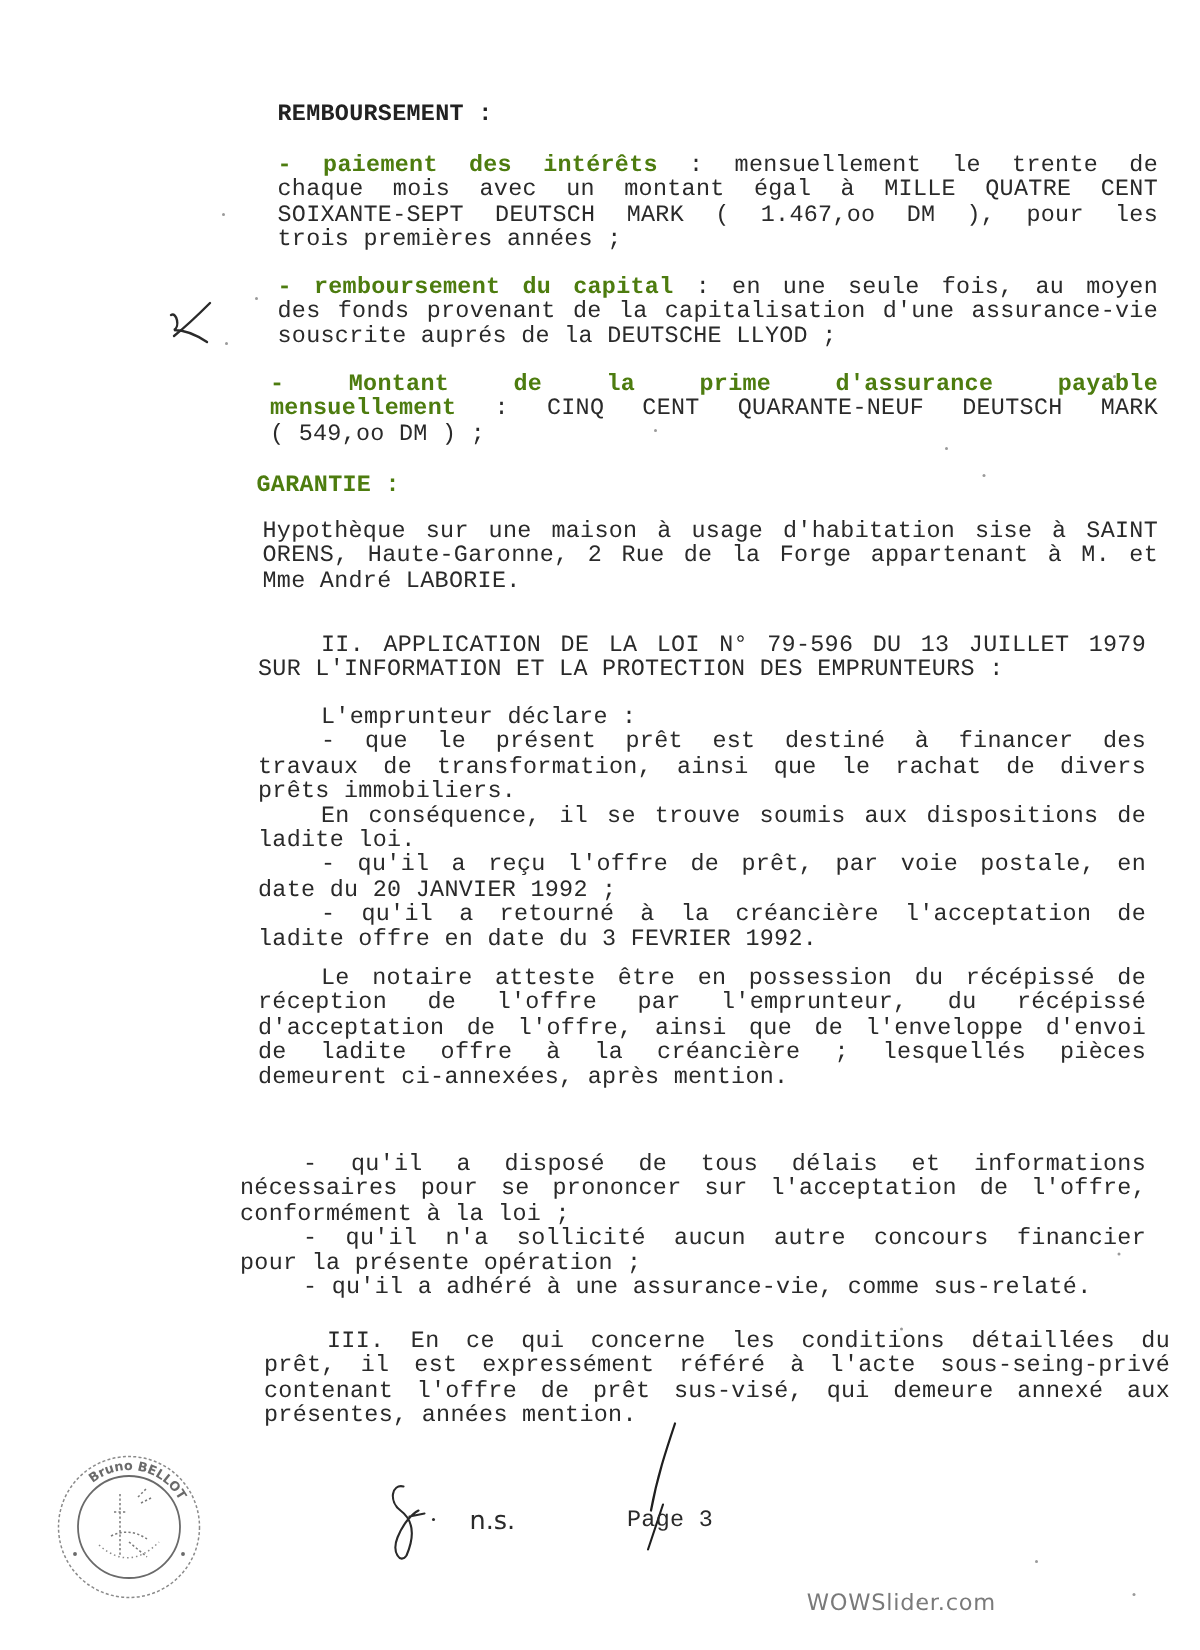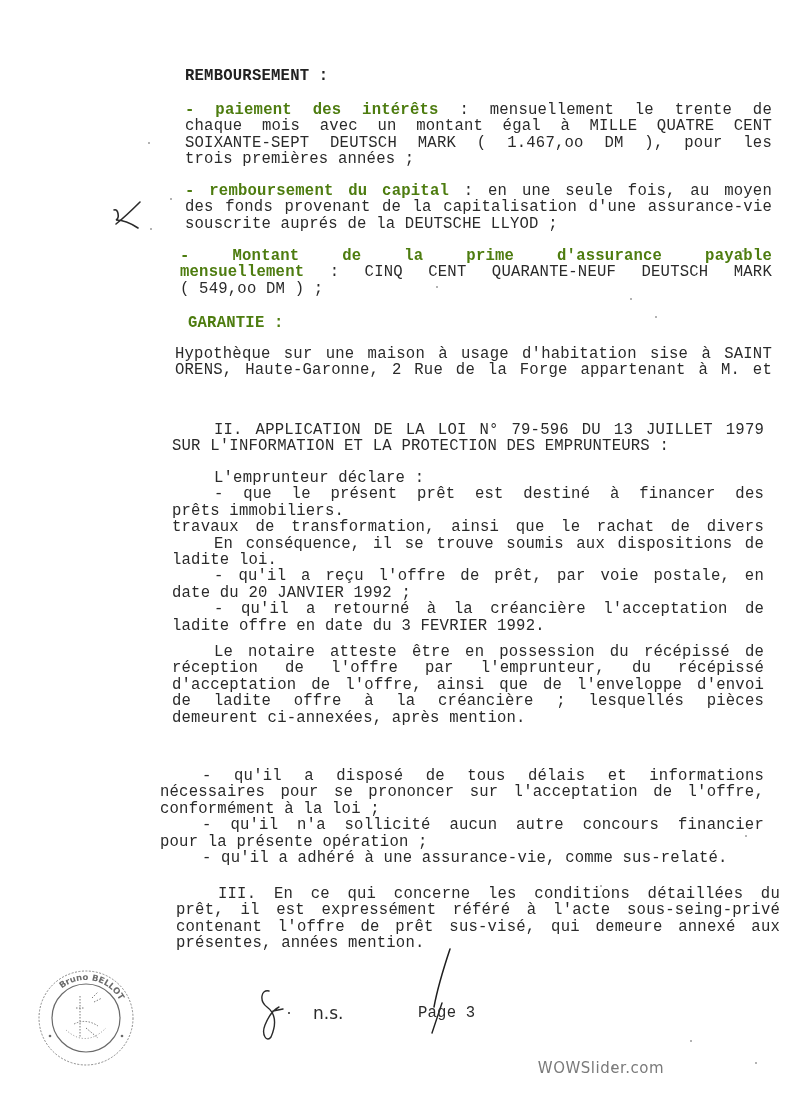--- a/index.html
+++ b/index.html
@@ -113,37 +113,38 @@
   </div>
 
   <div class="block" style="left:180px; top:248px; width:592px;">
     <span class="line bold">- Montant de la prime d'assurance payable</span>
     <span class="line">
       <span class="bold">mensuellement</span><span> : CINQ CENT QUARANTE-NEUF DEUTSCH MARK</span>
     </span>
     <span class="line last">( 549,oo DM ) ;</span>
   </div>
 
-  <div class="heading bold" style="left:188px; top:315px;">GARANTIE :</div>
+  <div class="heading bold" style="left:171px; top:315px;">GARANTIE :</div>
 
   <div class="block" style="left:175px; top:346px; width:597px;">
     <span class="line">Hypothèque sur une maison à usage d'habitation sise à SAINT</span>
     <span class="line">ORENS, Haute-Garonne, 2 Rue de la Forge appartenant à M. et</span>
+    <span class="line last">Mme André LABORIE.</span>
   </div>
 
   <div class="block" style="left:172px; top:422px; width:592px;">
     <span class="line"><span class="indent"></span><span>II. APPLICATION DE LA LOI N° 79-596 DU 13 JUILLET 1979</span></span>
     <span class="line last">SUR L'INFORMATION ET LA PROTECTION DES EMPRUNTEURS :</span>
   </div>
 
   <div class="block" style="left:172px; top:470px; width:592px;">
     <span class="line last"><span class="indent"></span><span>L'emprunteur déclare :</span></span>
     <span class="line"><span class="indent"></span><span>- que le présent prêt est destiné à financer des</span></span>
+    <span class="line">travaux de transformation, ainsi que le rachat de divers</span>
     <span class="line last">prêts immobiliers.</span>
-    <span class="line">travaux de transformation, ainsi que le rachat de divers</span>
     <span class="line"><span class="indent"></span><span>En conséquence, il se trouve soumis aux dispositions de</span></span>
     <span class="line last">ladite loi.</span>
     <span class="line"><span class="indent"></span><span>- qu'il a reçu l'offre de prêt, par voie postale, en</span></span>
     <span class="line last">date du 20 JANVIER 1992 ;</span>
     <span class="line"><span class="indent"></span><span>- qu'il a retourné à la créancière l'acceptation de</span></span>
     <span class="line last">ladite offre en date du 3 FEVRIER 1992.</span>
   </div>
 
   <div class="block" style="left:172px; top:644px; width:592px;">
     <span class="line"><span class="indent"></span><span>Le notaire atteste être en possession du récépissé de</span></span>

